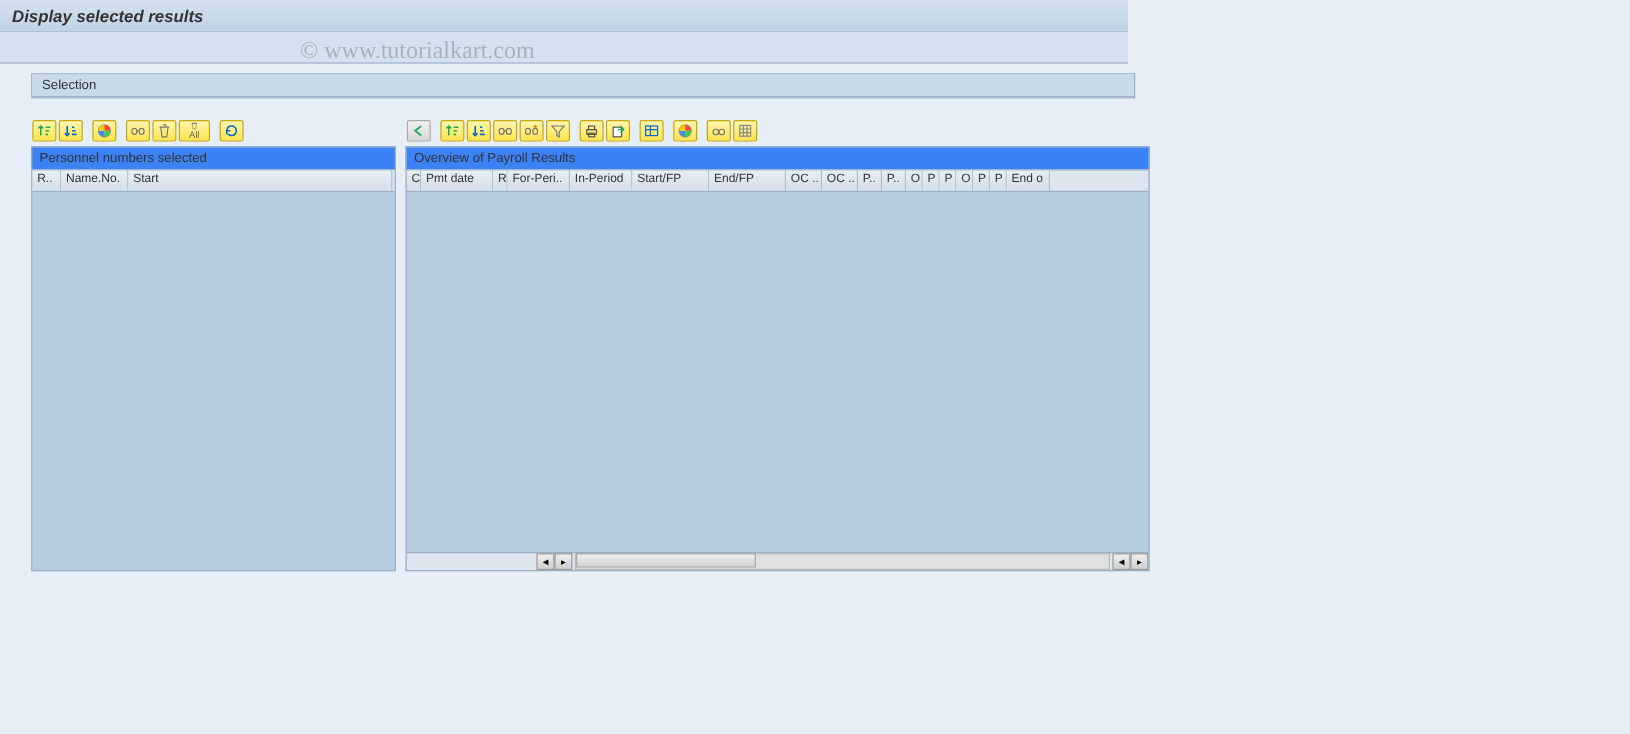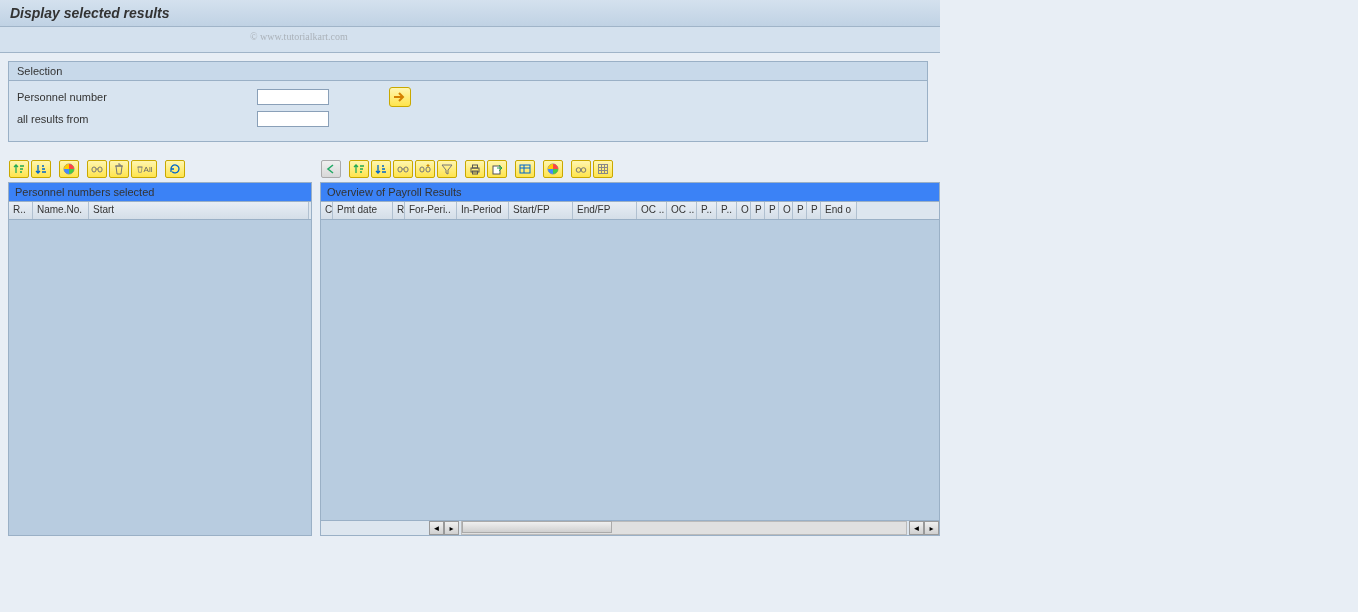--- a/index.html
+++ b/index.html
@@ -26,27 +26,28 @@
       height: 26px;
       border-bottom: 1px solid #a0b4c8;
       width: 940px;
       position: relative;
     }
     .watermark {
       position: absolute;
       left: 250px;
       top: 4px;
       color: rgba(120, 120, 120, 0.45);
-      font-size: 10px;
+      font-size: 20px;
       font-family: Georgia, serif;
       pointer-events: none;
     }
     .content-wrap {
       padding: 8px;
       width: 892px;
+      margin-left: 18px;
     }
     .selection-panel {
       border: 1px solid #9ab0c6;
       width: 920px;
     }
     .selection-header {
       background: #c8d9ea;
       padding: 3px 8px;
       color: #333;
       border-bottom: 1px solid #9ab0c6;
@@ -106,20 +107,21 @@
       align-items: center;
       justify-content: center;
       min-width: 20px;
       height: 18px;
       padding: 0 2px;
       background: linear-gradient(to bottom, #fff6b0, #ffe44c);
       border: 1px solid #c9a800;
       border-radius: 2px;
       cursor: pointer;
       font-size: 10px;
+      flex-direction: column;
     }
     .tb-btn.grey {
       background: linear-gradient(to bottom, #f0f0f0, #d8d8d8);
       border-color: #aaa;
     }
     .tb-btn.all { font-size: 8px; color: #666; min-width: 26px; }
     .tb-sep { width: 4px; }
     .pane-header {
       background: #3b82f6;
       padding: 3px 6px;
@@ -200,35 +202,20 @@
 
 <div class="title-bar">Display selected results</div>
 <div class="sub-bar">
   <div class="watermark">© www.tutorialkart.com</div>
 </div>
 
 <div class="content-wrap">
 
   <div class="selection-panel">
     <div class="selection-header">Selection</div>
-    <div class="selection-body">
-      <div class="field-row">
-        <span class="field-label">Personnel number</span>
-        <input class="field-input" type="text" value="" style="">
-        <span class="yellow-btn">
-          <svg width="14" height="12" viewBox="0 0 14 12">
-            <path d="M1 6 L9 6 M6 2 L10 6 L6 10" stroke="#d48000" stroke-width="2" fill="none"></path>
-          </svg>
-        </span>
-      </div>
-      <div class="field-row">
-        <span class="field-label">all results from</span>
-        <input class="field-input wide" type="text" value="" style="">
-      </div>
-    </div>
   </div>
 
   <div class="two-pane">
 
     <div class="pane-left">
       <div class="toolbar">
         <span class="tb-btn">
           <svg width="12" height="12" viewBox="0 0 12 12">
               <path d="M3 2v8M1 4l2-2 2 2M7 3h4M7 6h3M7 9h2" stroke="#2a5" stroke-width="1.3" fill="none"></path>
             </svg>

